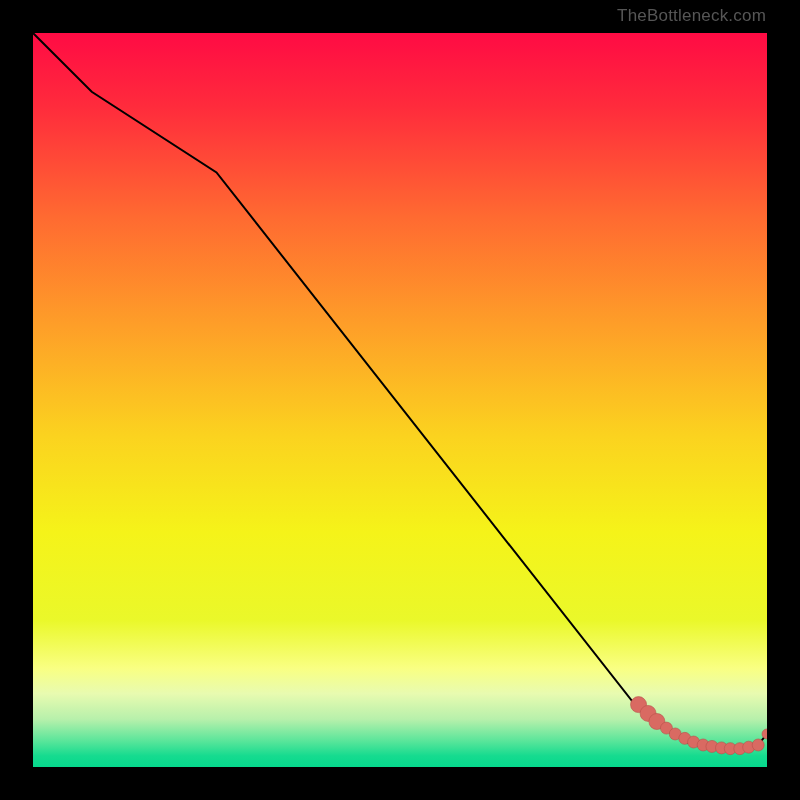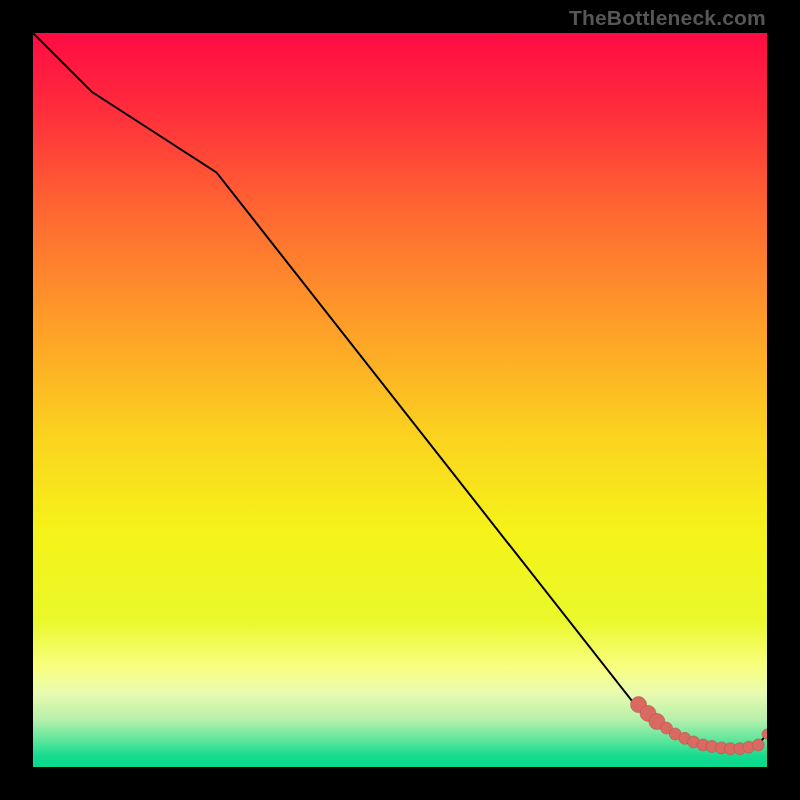--- a/index.html
+++ b/index.html
@@ -20,22 +20,22 @@
     left: 33px;
     top: 33px;
     width: 734px;
     height: 734px;
   }
   .watermark {
     position: absolute;
     top: 6px;
     right: 34px;
     font-family: Arial, Helvetica, sans-serif;
-    font-size: 21px;
-    font-weight: 700;
+    font-size: 17px;
+    font-weight: 400;
     color: #565656;
     letter-spacing: 0.2px;
   }
   svg { display: block; }
 </style>
 </head>
 <body>
 
 <div class="wrap">
   <div class="watermark">TheBottleneck.com</div>

